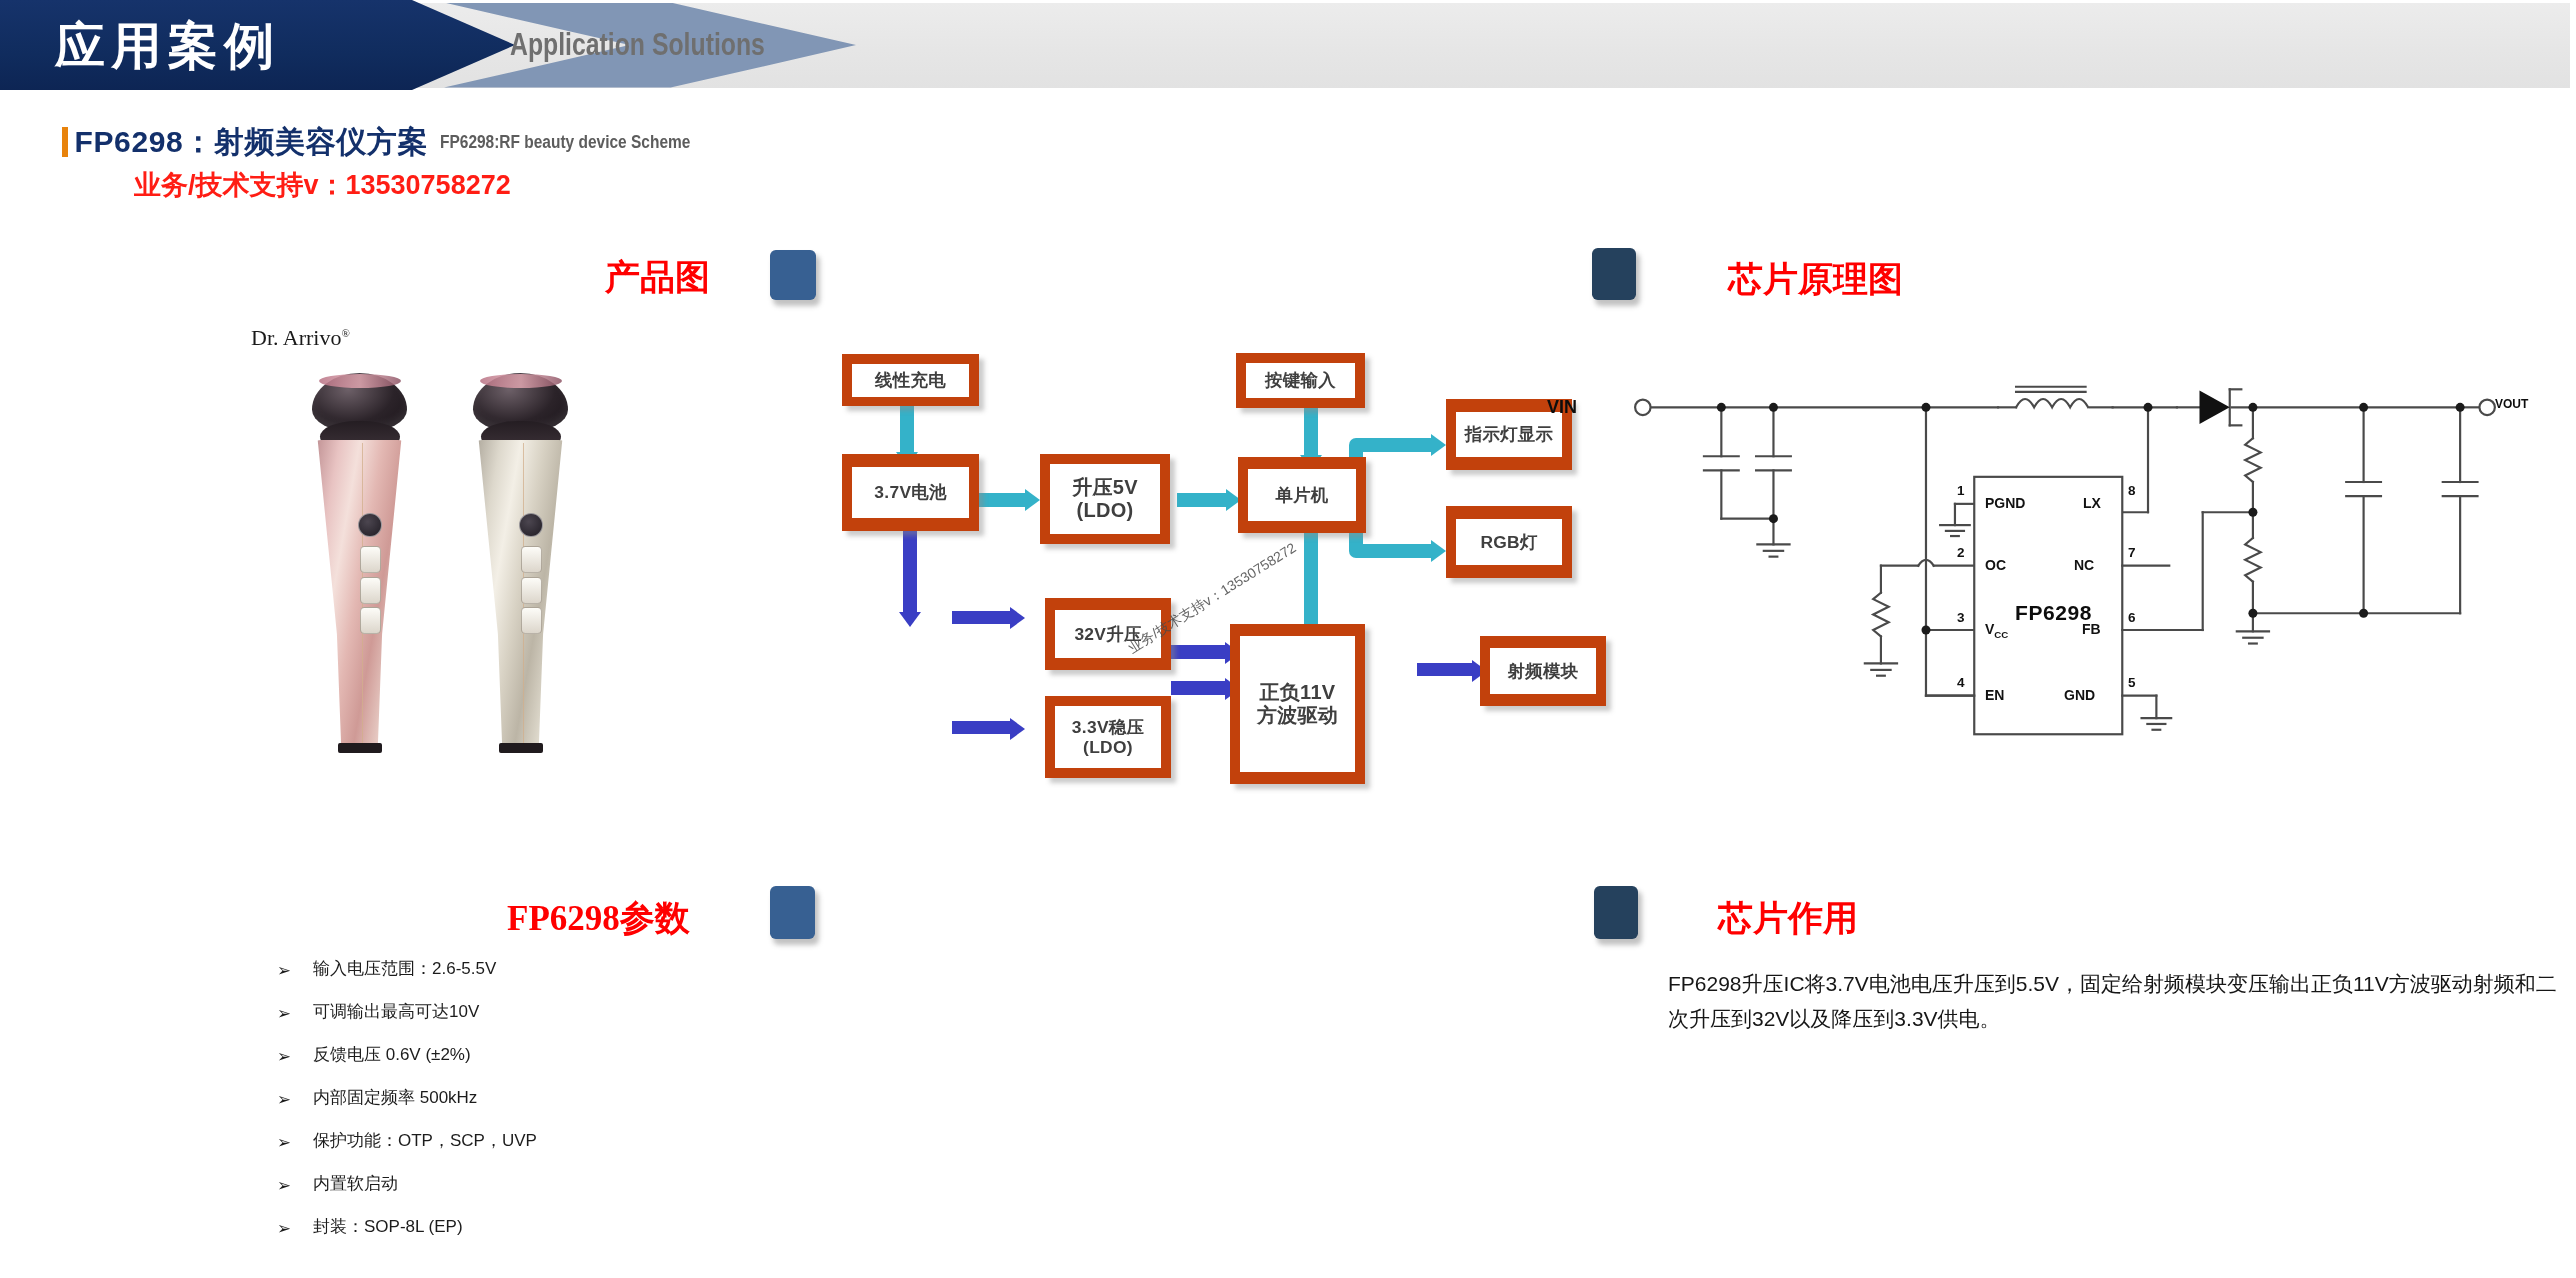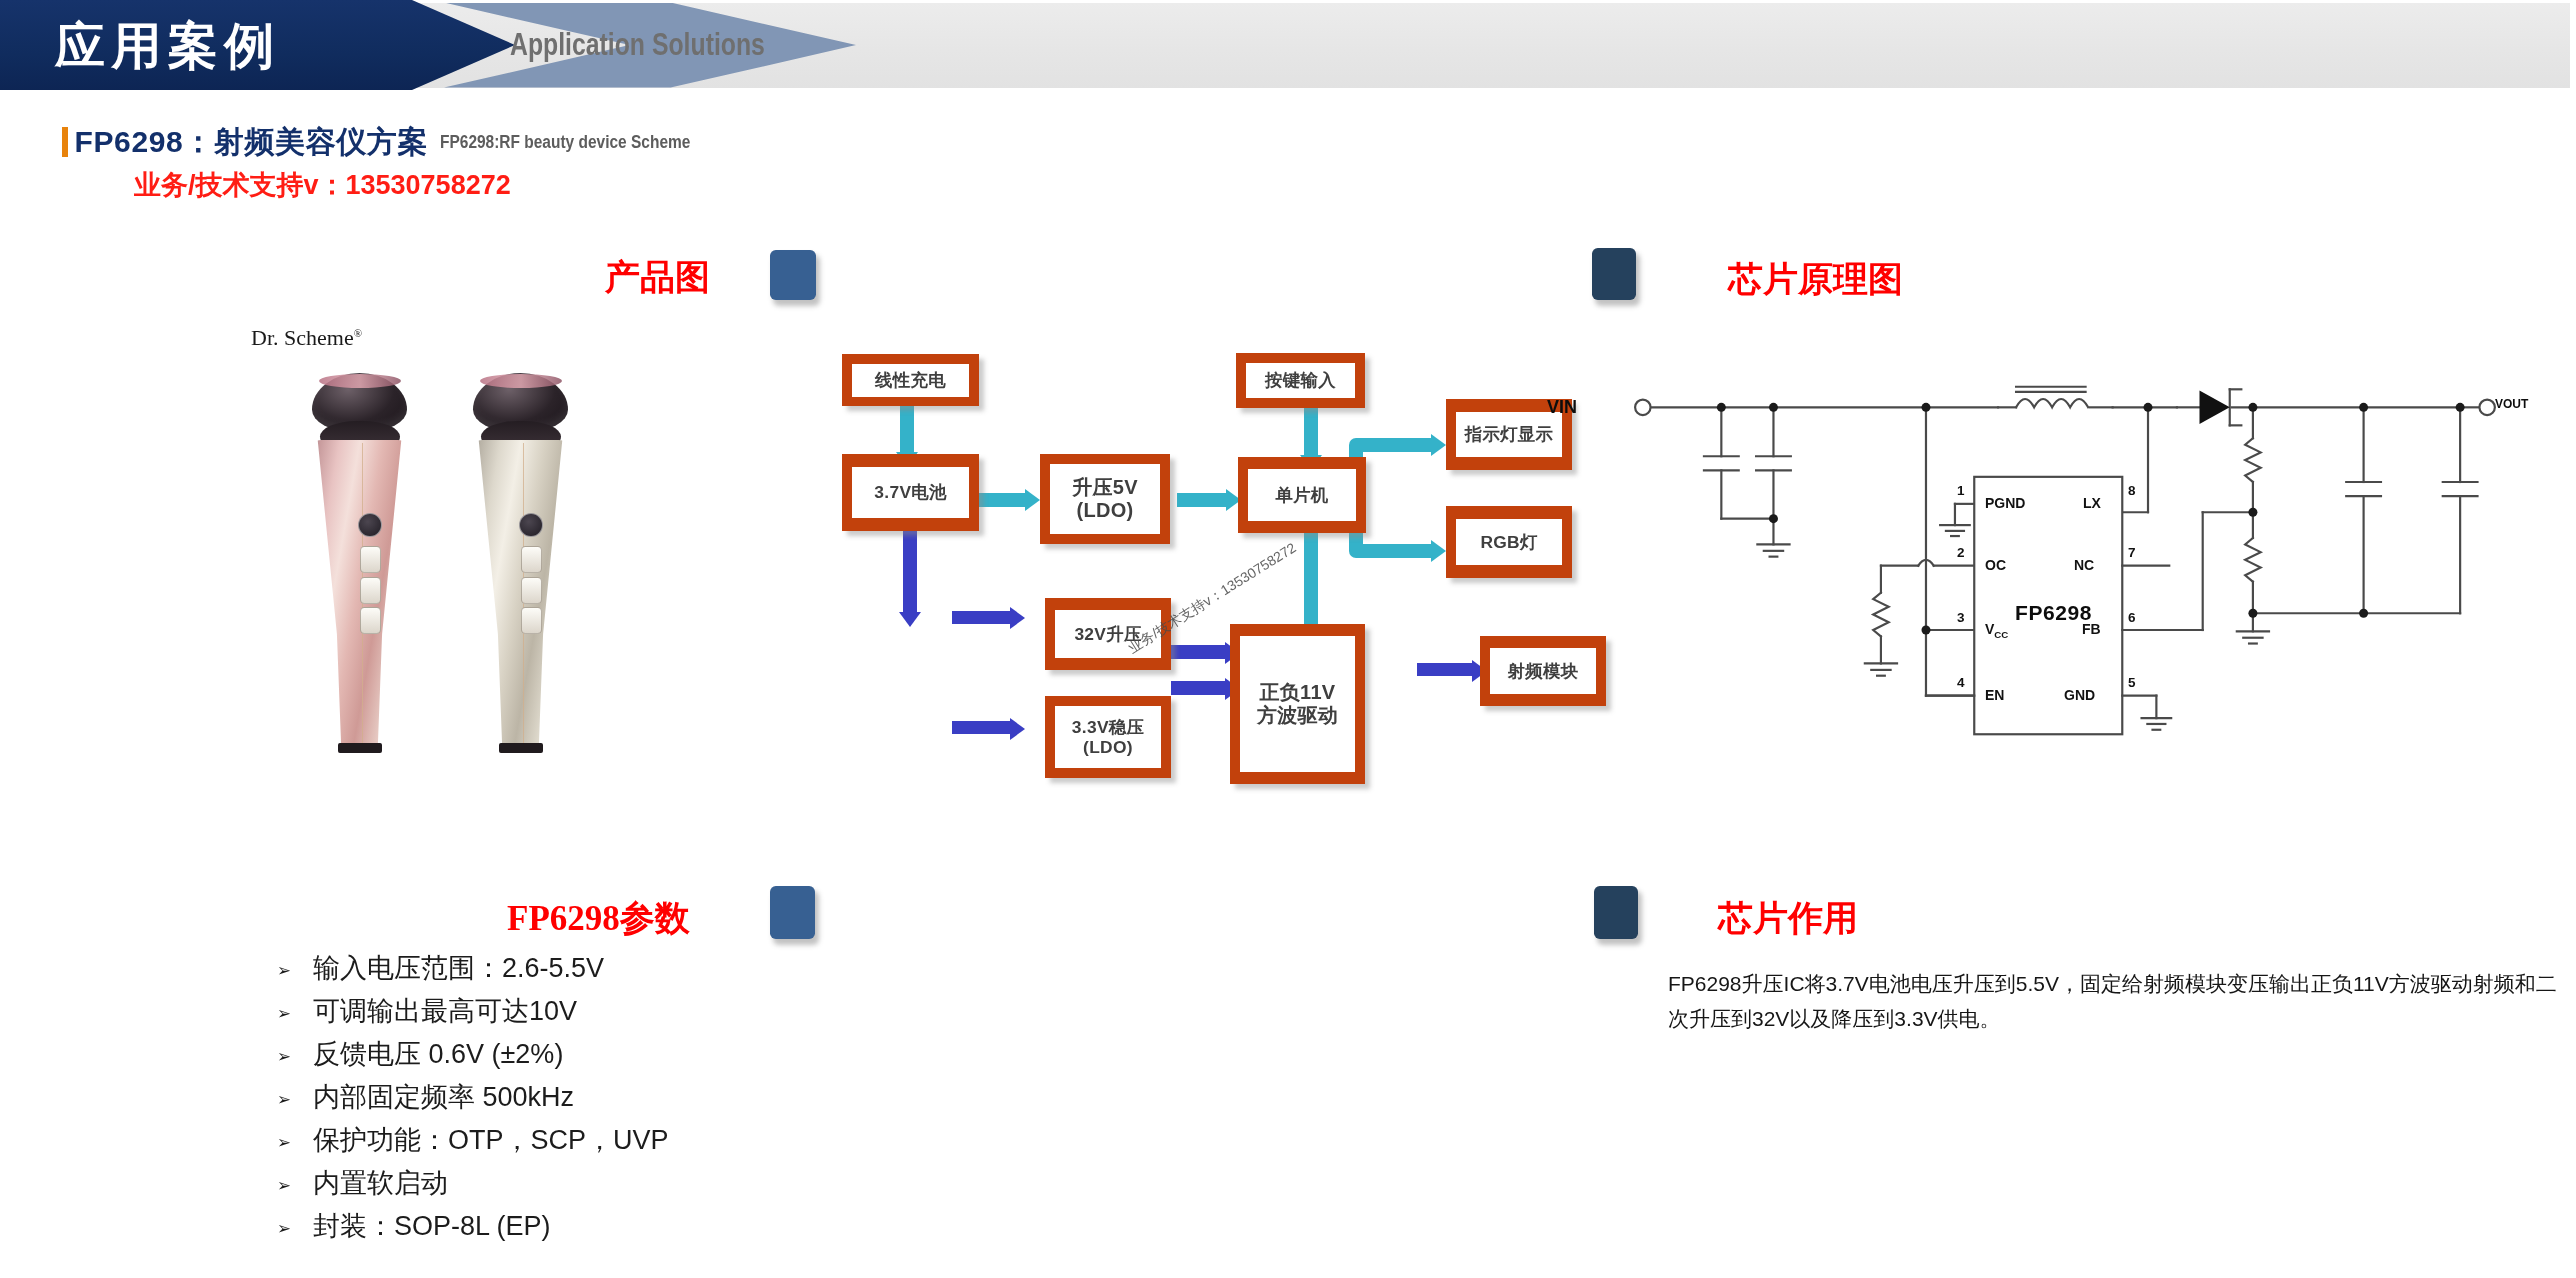--- a/index.html
+++ b/index.html
@@ -106,21 +106,21 @@
   #circuit-diagram{position:absolute;left:1604px;top:361px;width:940px;height:399px;}
   .ctext{position:absolute;font-weight:bold;color:#0d0d0d;white-space:nowrap;}
   .pin-num{position:absolute;font-weight:bold;font-size:13.5px;color:#121212;}
   .pin-lbl{position:absolute;font-weight:bold;font-size:14px;color:#121212;}
 
   
   #param-list{position:absolute;left:277px;top:953px;width:644px;}
   .pitem{position:relative;height:43px;white-space:nowrap;}
   .pitem .bullet{position:absolute;left:0;top:7px;font-size:16.7px;color:#1a1a1a;
         font-family:"DejaVu Sans",sans-serif;}
-  .pitem .ptxt{position:absolute;left:36px;top:0;font-size:27px;color:#1c1c1c;
+  .pitem .ptxt{position:absolute;left:36px;top:0;font-size:17px;color:#1c1c1c;
         line-height:31px;}
 
   
   #chip-role-text{position:absolute;left:1668px;top:966px;width:889px;
         font-size:21px;color:#161616;line-height:35px;}
 </style>
 </head>
 <body>
 
 <div id="header-banner">
@@ -144,21 +144,21 @@
 <div class="sec-square sq-navy" style="left:1592px;top:248px;width:44px;height:52px;"></div>
 <div class="sec-title" style="left:1728px;top:256px;">芯片原理图</div>
 
 <div class="sec-title" style="left:507px;top:895px;">FP6298参数</div>
 <div class="sec-square sq-mid" style="left:770px;top:886px;width:45px;height:53px;"></div>
 
 <div class="sec-square sq-navy" style="left:1594px;top:886px;width:44px;height:53px;"></div>
 <div class="sec-title" style="left:1718px;top:895px;">芯片作用</div>
 
 <div id="brand-logo">
-  <span>Dr. Scheme</span><sup>®</sup>
+  <span>Dr. Arrivo</span><sup>®</sup>
 </div>
 <div id="product-image">
   <div class="wand rose" style="left:26px;">
     <div class="tip"></div>
     <div class="tipedge"></div>
     <div class="neck"></div>
     <div class="body"></div>
     <div class="stripe a"></div>
     <div class="btn-power"></div>
     <div class="btn b1"></div>

